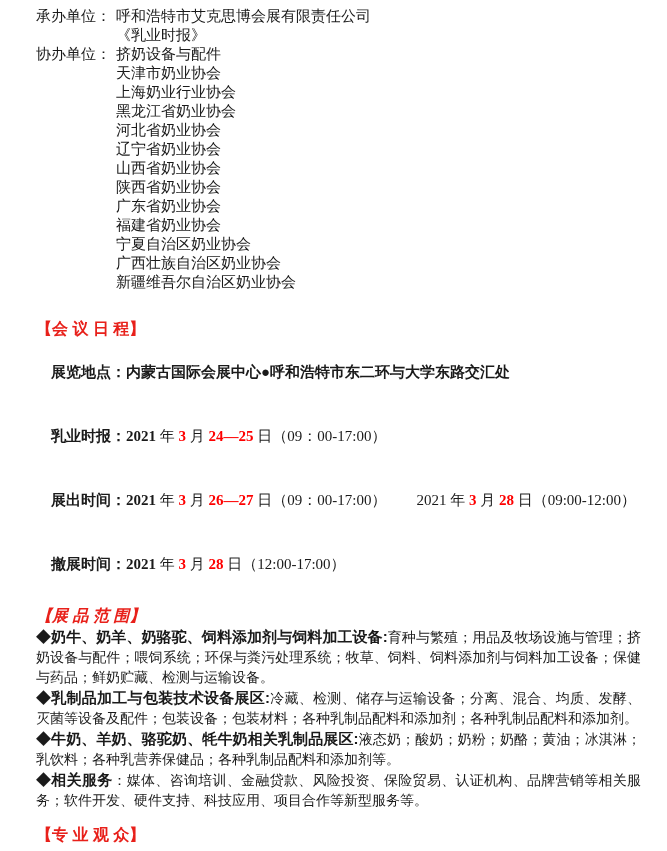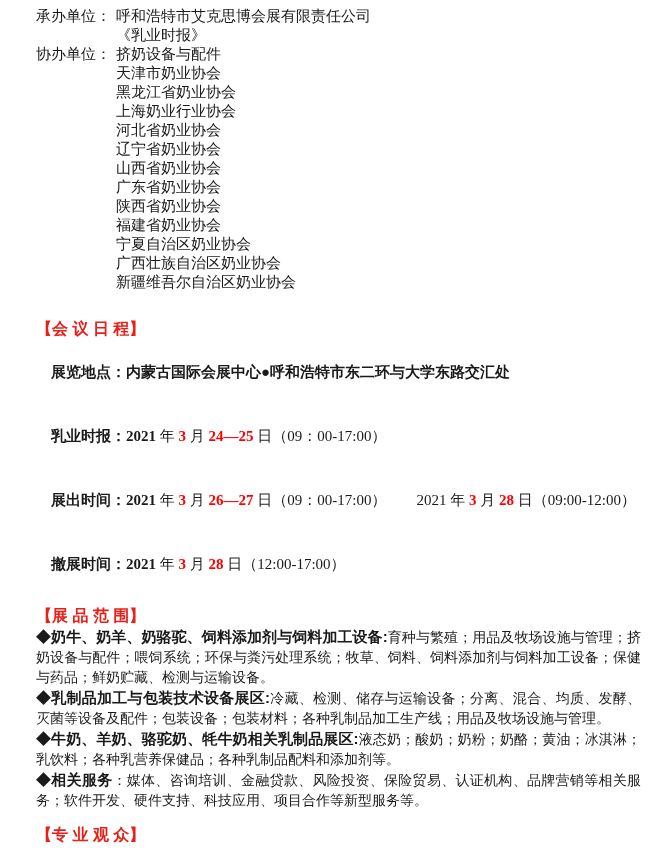--- a/index.html
+++ b/index.html
@@ -34,21 +34,21 @@
   .sec-heading {
     margin: 0;
     color: var(--heading-red);
     font-weight: bold;
     font-size: 16px;
     line-height: 22px;
     font-family: "Liberation Sans", sans-serif;
     white-space: pre;
   }
   .mt-schedule { margin-top: 26px; }
-  .mt-exhibits { margin-top: 9px; }
+  .mt-exhibits { margin-top: 9px; font-style: italic; }
   .mt-audience { margin-top: 13px; }
   
   .sched-line {
     margin: 0;
     font-size: 15px;
     line-height: 21px;
     white-space: pre-wrap;
   }
   .sched-line .lbl {
     font-weight: bold;
@@ -92,48 +92,48 @@
     <div class="org-row">
       <span class="org-label">协办单位：</span>
       <span class="org-value">挤奶设备与配件</span>
     </div>
     <div class="org-row">
         <span class="org-label"></span>
         <span class="org-value">天津市奶业协会</span>
       </div>
     <div class="org-row">
         <span class="org-label"></span>
-        <span class="org-value">黑龙江省奶业协会</span>
+        <span class="org-value">上海奶业行业协会</span>
       </div>
     <div class="org-row">
         <span class="org-label"></span>
-        <span class="org-value">上海奶业行业协会</span>
+        <span class="org-value">黑龙江省奶业协会</span>
       </div>
     <div class="org-row">
         <span class="org-label"></span>
         <span class="org-value">河北省奶业协会</span>
       </div>
     <div class="org-row">
         <span class="org-label"></span>
       </div>
     <div class="org-row">
         <span class="org-label"></span>
         <span class="org-value">辽宁省奶业协会</span>
       </div>
     <div class="org-row">
         <span class="org-label"></span>
         <span class="org-value">山西省奶业协会</span>
       </div>
     <div class="org-row">
         <span class="org-label"></span>
-        <span class="org-value">广东省奶业协会</span>
+        <span class="org-value">陕西省奶业协会</span>
       </div>
     <div class="org-row">
         <span class="org-label"></span>
-        <span class="org-value">陕西省奶业协会</span>
+        <span class="org-value">广东省奶业协会</span>
       </div>
     <div class="org-row">
         <span class="org-label"></span>
         <span class="org-value">福建省奶业协会</span>
       </div>
     <div class="org-row">
         <span class="org-label"></span>
         <span class="org-value">宁夏自治区奶业协会</span>
       </div>
     <div class="org-row">
@@ -163,21 +163,21 @@
   <p class="sched-line">
     <span class="lbl">撤展时间：</span><span class="y">2021</span><span> 年 </span><span class="red">3</span><span> 月 </span><span class="red">28</span><span> 日（12:00-17:00）</span>
   </p>
 
   <h2 class="sec-heading mt-exhibits">【展 品 范 围】</h2>
 
   <p class="para">
     <span class="lead">◆奶牛、奶羊、奶骆驼、饲料添加剂与饲料加工设备:</span><span>育种与繁殖；用品及牧场设施与管理；挤奶设备与配件；喂饲系统；环保与粪污处理系统；牧草、饲料、饲料添加剂与饲料加工设备；保健与药品；鲜奶贮藏、检测与运输设备。</span>
   </p>
   <p class="para">
-    <span class="lead">◆乳制品加工与包装技术设备展区:</span><span>冷藏、检测、储存与运输设备；分离、混合、均质、发酵、灭菌等设备及配件；包装设备；包装材料；各种乳制品加工生产线；用品及牧场设施与管理。</span>
+    <span class="lead">◆乳制品加工与包装技术设备展区:</span><span>冷藏、检测、储存与运输设备；分离、混合、均质、发酵、灭菌等设备及配件；包装设备；包装材料；各种乳制品配料和添加剂；各种乳制品配料和添加剂。</span>
   </p>
   <p class="para">
     <span class="lead">◆牛奶、羊奶、骆驼奶、牦牛奶相关乳制品展区:</span><span>液态奶；酸奶；奶粉；奶酪；黄油；冰淇淋；乳饮料；各种乳营养保健品；各种乳制品配料和添加剂等。</span>
   </p>
   <p class="para">
     <span class="lead">◆相关服务</span><span>：媒体、咨询培训、金融贷款、风险投资、保险贸易、认证机构、品牌营销等相关服务；软件开发、硬件支持、科技应用、项目合作等新型服务等。</span>
   </p>
 
   <h2 class="sec-heading mt-audience">【专 业 观 众】</h2>
 

